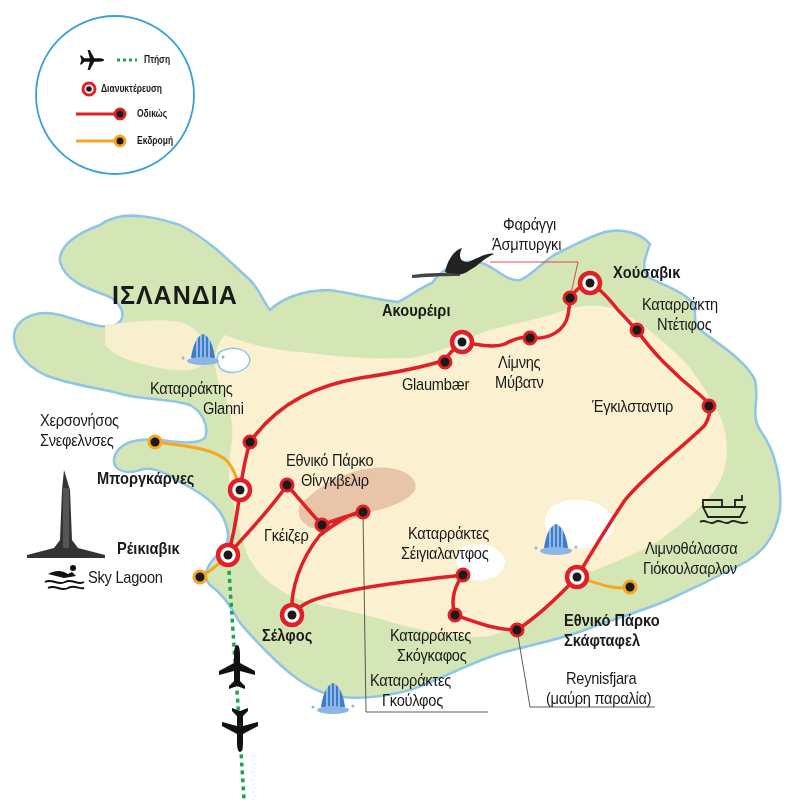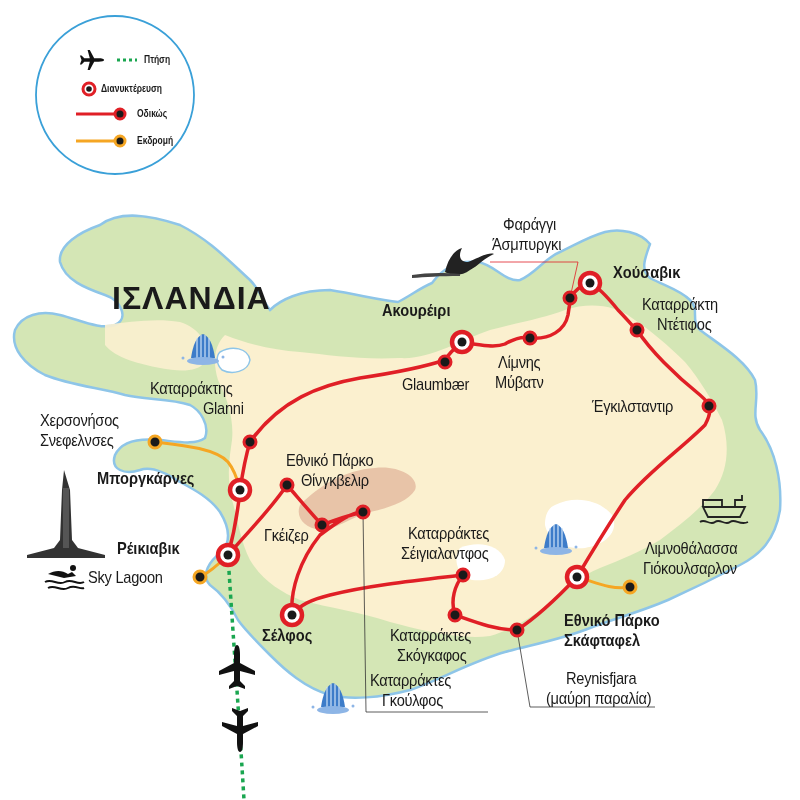--- a/index.html
+++ b/index.html
@@ -1,21 +1,21 @@
 <!DOCTYPE html>
 <html><head>
 <meta charset="utf-8">
 <style>
   html, body { margin:0; padding:0; background:#ffffff; }
   body { width:800px; height:800px; position:relative; overflow:hidden; font-family:"Liberation Sans", sans-serif; }
   svg { position:absolute; left:0; top:0; }
   .lbl { position:absolute; color:#1a1a1a; font-family:"Liberation Sans", sans-serif; line-height:1.05; white-space:nowrap; }
   .lbl.n { font-size:17px; letter-spacing:-0.3px; transform:scaleX(0.86); transform-origin:left top; }
   .lbl.b { font-size:17px; font-weight:bold; transform:scaleX(0.86); transform-origin:left top; }
-  .country { font-size:32px; font-weight:bold; letter-spacing:1px; }
+  .country { font-size:25px; font-weight:bold; letter-spacing:1px; }
   .legend-text { position:absolute; font-size:10px; font-weight:bold; color:#1a1a1a; font-family:"Liberation Sans", sans-serif; transform:scaleX(0.85); transform-origin:left top; }
 </style>
 </head>
 <body>
 
 <svg width="800" height="800" viewBox="0 0 800 800">
 
   <path d="M100,225 C120,210 150,215 180,225 C210,240 230,262 250,280 C260,290 262,300 270,310 C280,300 300,290 330,290 C360,295 380,300 398,302 C410,296 420,288 432,283 C445,265 460,260 478,262 C495,265 505,282 520,280 C535,274 545,258 560,252 C575,245 590,236 605,232 C620,228 640,232 650,244 C645,258 640,270 650,278 C665,286 680,290 690,300 C700,310 690,320 700,330 C720,345 745,360 755,380 C760,400 750,415 760,430 C775,450 782,480 780,510 C775,540 760,555 740,565 C715,578 690,590 668,600 C640,612 610,620 590,628 C560,640 530,645 505,652 C470,662 440,680 410,690 C380,698 350,700 330,695 C305,688 285,670 270,655 C258,643 245,630 238,620 C232,608 224,595 210,585 C200,575 210,560 222,552 C232,540 228,525 220,512 C210,498 195,490 180,482 C165,472 150,466 140,470 C125,475 110,470 115,455 C122,440 140,438 160,440 C180,442 195,445 205,438 C210,425 200,410 190,405 C170,398 145,400 125,395 C100,388 70,385 45,375 C25,365 10,348 15,330 C22,315 40,310 60,315 C80,320 100,330 115,325 C130,318 120,300 105,295 C85,288 65,280 60,262 C58,245 80,232 100,225 Z" fill="#d4e6b5" stroke="#8ec5e8" stroke-width="2.5"></path>
 
   <path d="M225,335 C250,345 275,350 300,352 C330,355 360,360 400,358 C430,360 460,340 490,330 C520,322 545,318 565,310 C590,302 615,305 632,318 C650,330 668,345 685,362 C700,380 712,400 722,420 C730,445 728,470 715,490 C700,510 680,525 660,540 C640,552 620,560 600,568 C580,576 565,590 548,605 C530,618 512,630 490,636 C460,640 420,630 390,622 C360,612 330,608 300,600 C280,592 262,580 250,560 C240,540 238,520 232,500 C226,475 230,455 232,440 C234,420 228,400 218,380 C212,360 215,345 225,335 Z" fill="#fbf0cf"></path>

